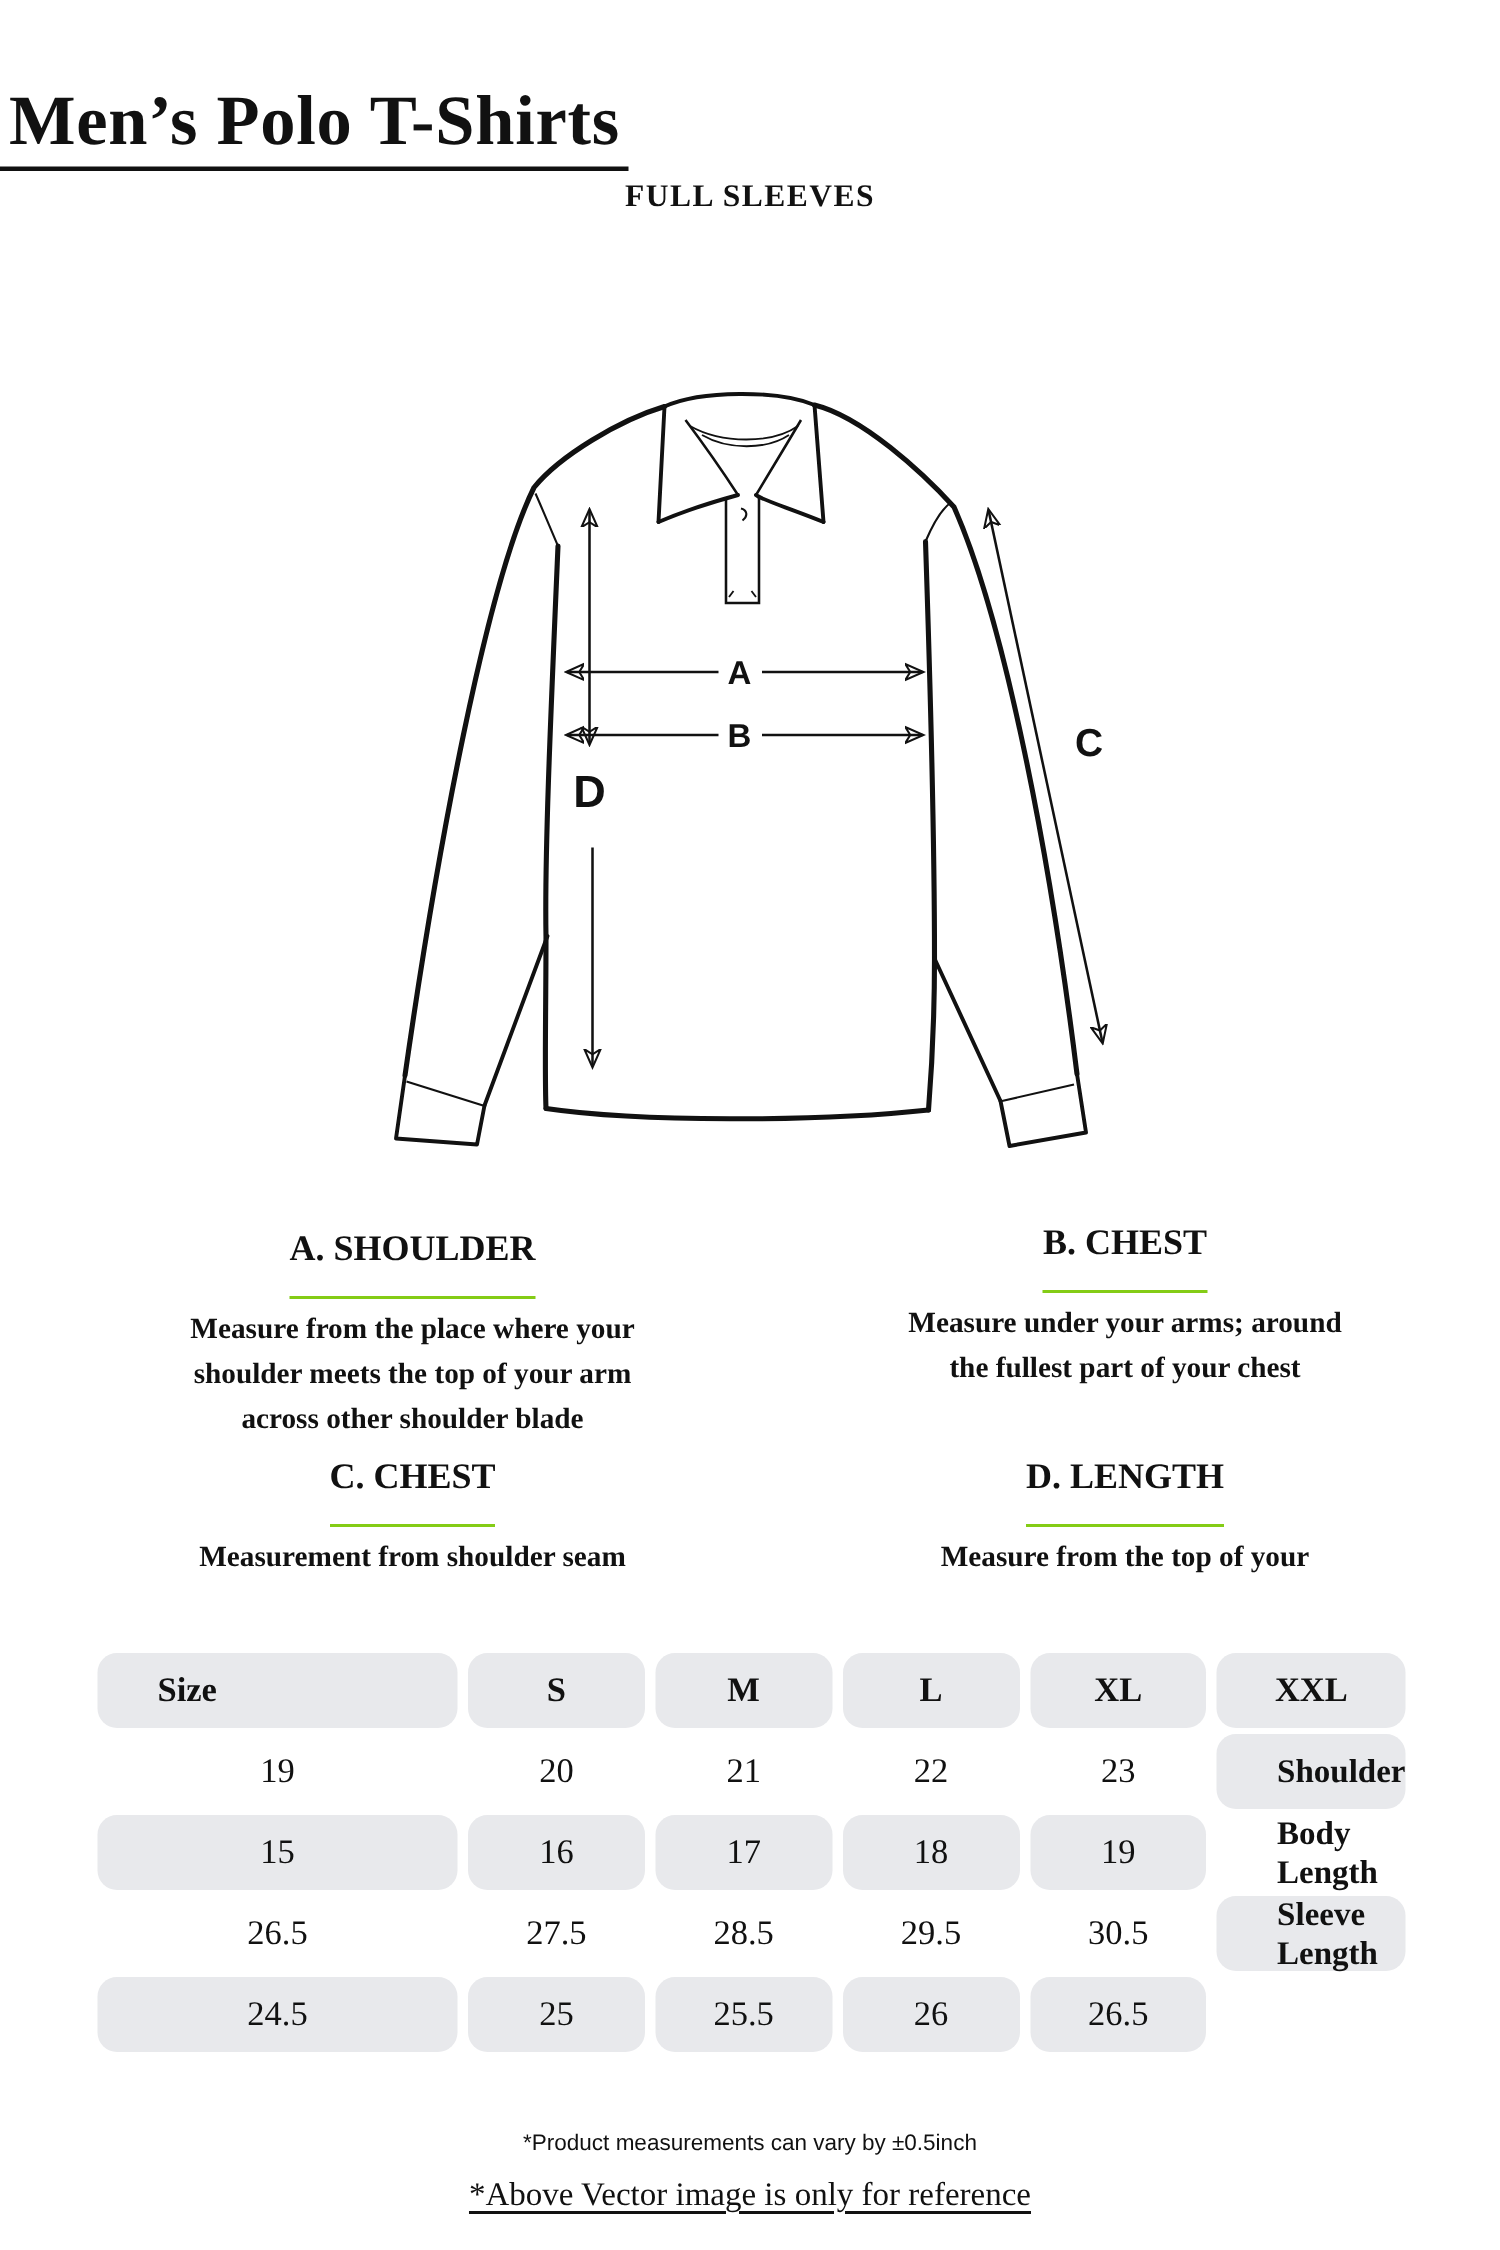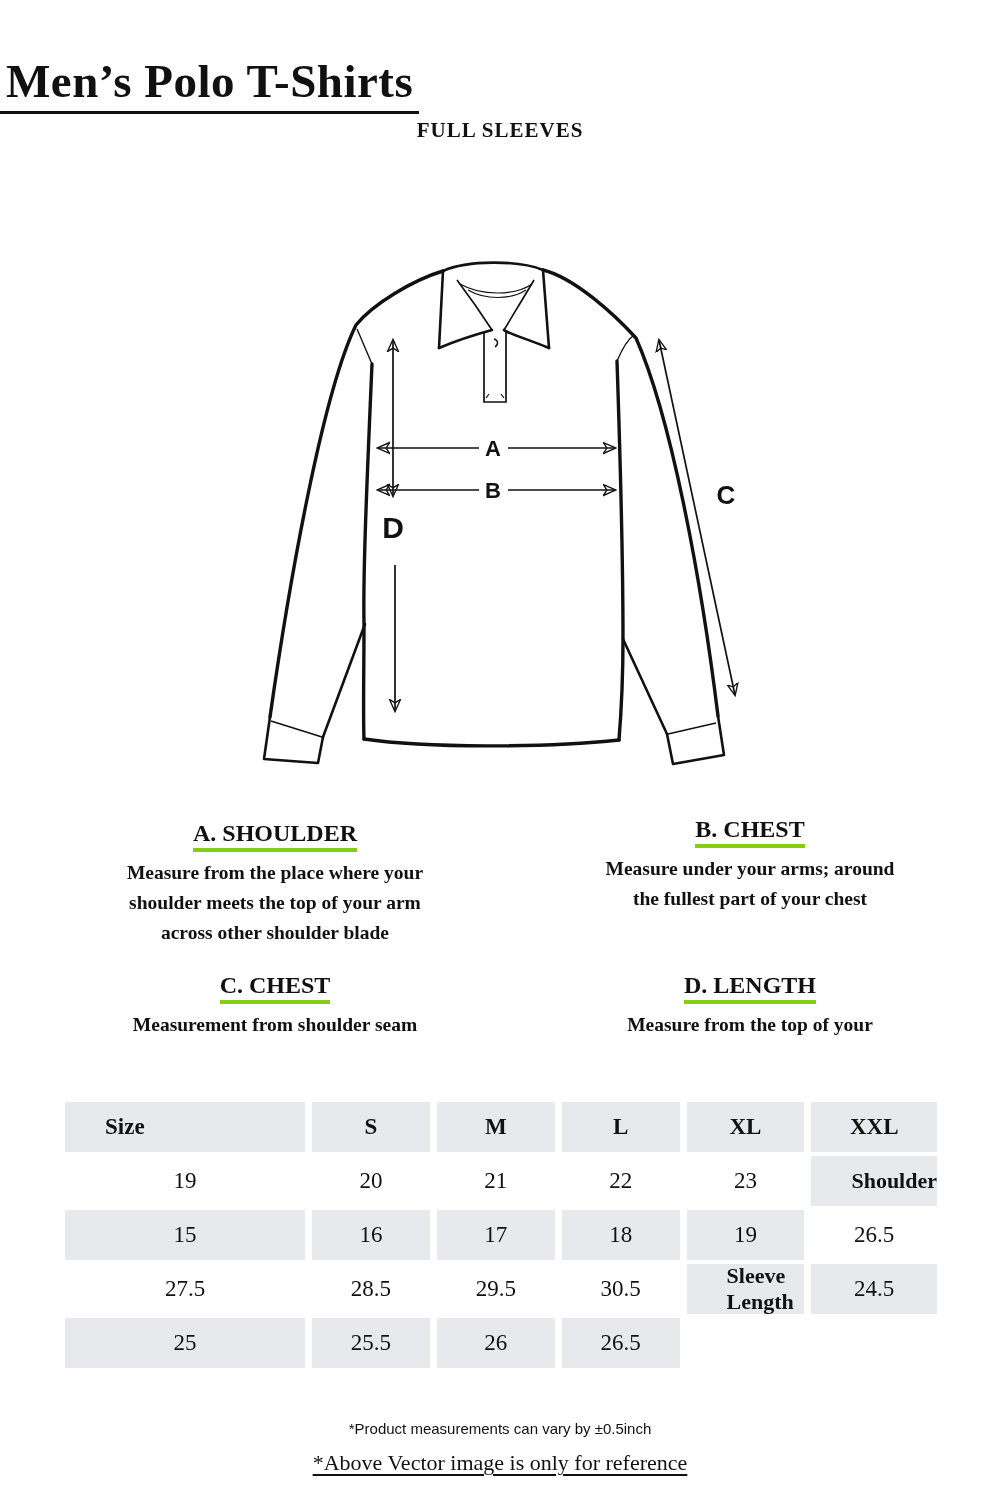--- a/index.html
+++ b/index.html
@@ -44,37 +44,38 @@
 
   
   .section { position: absolute; width: 460px; text-align: center; }
   .sec-a { left: 45px;  top: 820px; }
   .sec-b { left: 520px; top: 816px; }
   .sec-c { left: 45px;  top: 972px; }
   .sec-d { left: 520px; top: 972px; }
   .sec-heading {
     display: inline-block;
     font-size: 24px; font-weight: bold;
-    border-bottom: 4px solid #84cc16;
-    padding-bottom: 1px;
+    border-bottom: 2px solid #84cc16;
+    padding-bottom: 17px;
     margin-bottom: 6px;
   }
   .sec-line { display: block; font-size: 19.5px; font-weight: bold; line-height: 1.55; }
 
   
   .size-table {
     position: absolute; left: 65px; top: 1102px; width: 872px;
     display: grid;
     grid-template-columns: 240px repeat(5, 1fr);
     gap: 4px 7px;
   }
   .cell {
     height: 50px;
     display: flex; align-items: center; justify-content: center;
     font-size: 23px;
+    border-radius: 13px;
   }
   .cell.gray { background: #e8e9ec; }
   .cell.label { justify-content: flex-start; padding-left: 40px; font-weight: bold; font-size: 22px; }
   .cell.head { font-weight: bold; font-size: 23px; }
   .sublabel { font-size: 11px; font-weight: normal; margin-left: 10px; letter-spacing: 0.5px; }
 
   
   .note { position: absolute; left: 0; width: 100%; text-align: center; }
   .note-primary {
     top: 1394px;
@@ -209,20 +210,21 @@
     <div class="cell">22</div>
     <div class="cell">23</div>
 
     <div class="cell gray label">Shoulder</div>
     <div class="cell gray">15</div>
     <div class="cell gray">16</div>
     <div class="cell gray">17</div>
     <div class="cell gray">18</div>
     <div class="cell gray">19</div>
 
+    <div class="cell label">Body Length</div>
     <div class="cell">26.5</div>
     <div class="cell">27.5</div>
     <div class="cell">28.5</div>
     <div class="cell">29.5</div>
     <div class="cell">30.5</div>
 
     <div class="cell gray label">Sleeve Length</div>
     <div class="cell gray">24.5</div>
     <div class="cell gray">25</div>
     <div class="cell gray">25.5</div>

